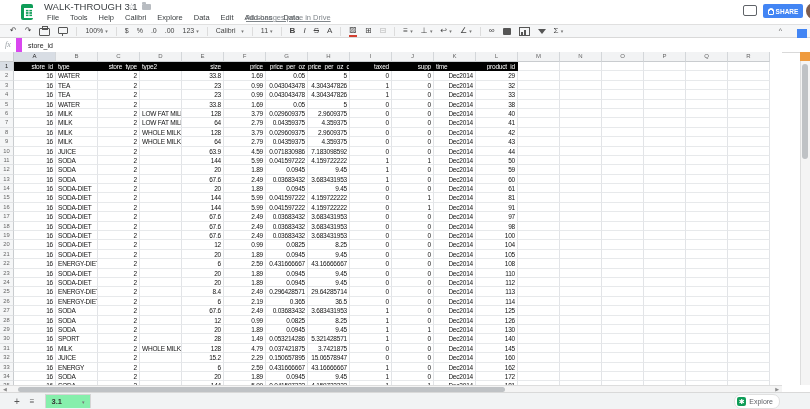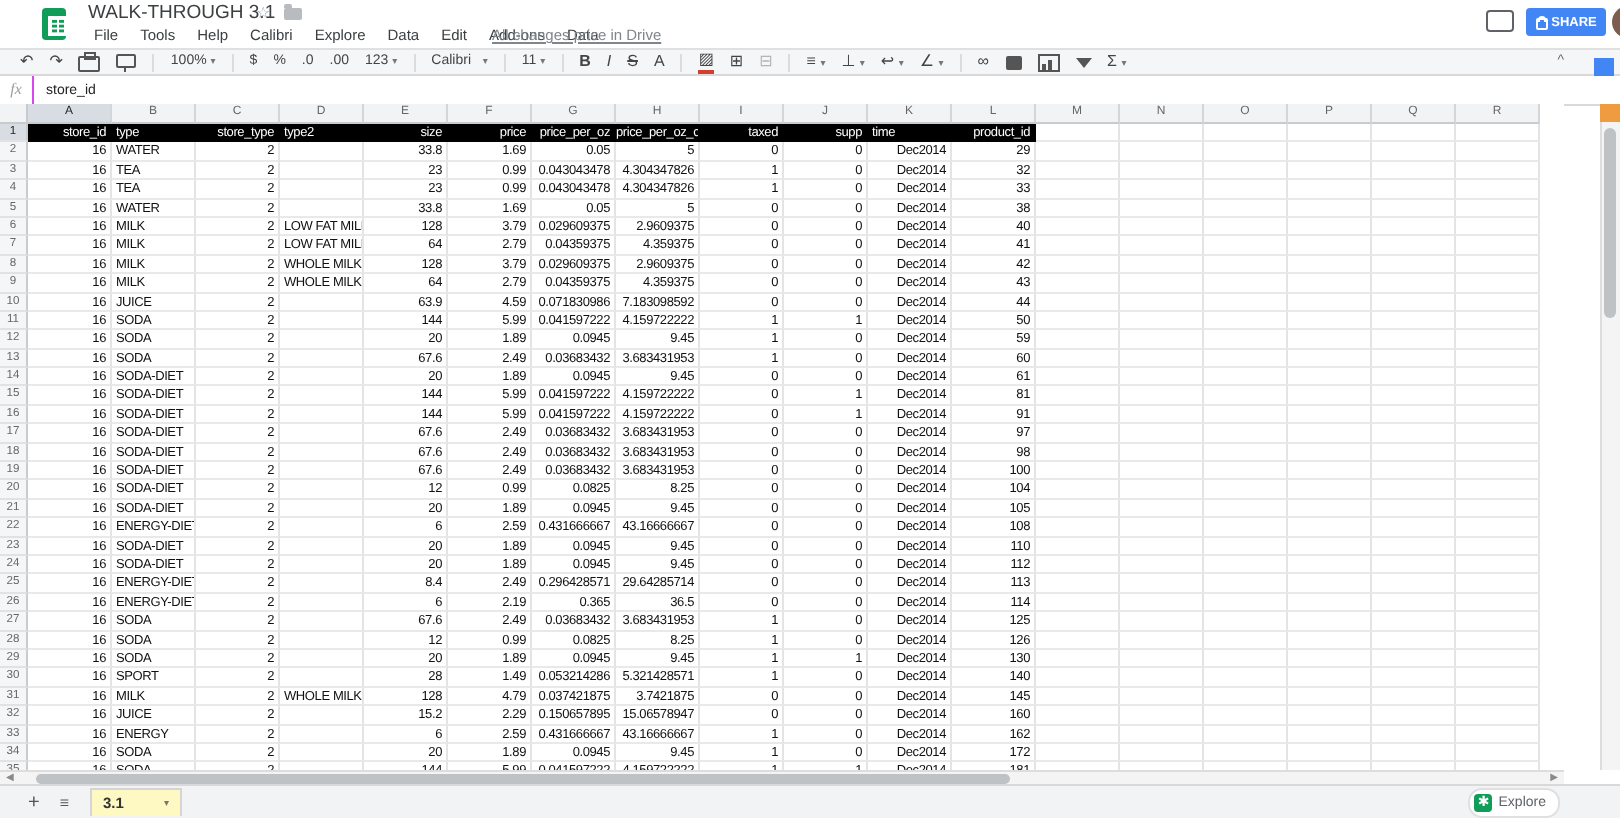--- a/index.html
+++ b/index.html
@@ -46,21 +46,21 @@
   #chart-icon{width:9px;height:7px;border:1px solid #555;position:relative;margin:0 4px}
   #chart-icon:before{content:"";position:absolute;left:1px;bottom:0;width:2px;height:3px;background:#555;box-shadow:3px 0 0 #555,3px -2px 0 #555}
   #filter-icon{width:0;height:0;border-left:4px solid transparent;border-right:4px solid transparent;border-top:5px solid #555;margin:0 4px}
   #comment-tb{width:8px;height:7px;background:#555;border-radius:1px;margin:0 4px}
   #collapse-toolbar{position:absolute;right:28px;top:2px;font-size:7px;color:#666}
 
   
   #formulabar{left:0;top:38px;width:810px;height:14px;background:#fff;border-bottom:1px solid #d9d9d9;
      display:flex;align-items:center}
   #fx-label{width:16px;text-align:center;font-family:"Liberation Serif",serif;font-style:italic;
-     font-size:8px;color:#9aa0a6;border-right:1px solid #d946ef;height:100%;line-height:14px}
+     font-size:8px;color:#9aa0a6;border-right:6px solid #d946ef;height:100%;line-height:14px}
   #formula-value{font-size:7px;color:#222;padding-left:6px}
 
   
   #grid{left:0;top:52px;width:782px;height:333px;background:#fff;overflow:hidden}
   #colheads{display:flex;height:10px}
   .corner{width:14px;height:10px;background:#f2f3f4;border-right:1px solid #c9cccf;border-bottom:1px solid #c9cccf;box-sizing:border-box}
   .colhead{width:42px;height:10px;box-sizing:border-box;background:#f2f3f4;border-right:1px solid #d4d7da;
      border-bottom:1px solid #c9cccf;font-size:6px;color:#666;text-align:center;line-height:9px}
   .colhead.sel{background:#d8dde4;color:#222}
   #rows{overflow:hidden;height:323px}
@@ -81,21 +81,21 @@
   #vscroll{left:800px;top:52px;width:10px;height:333px;background:#f4f4f4;border-left:1px solid #ddd}
   #vsquare-orange{left:800px;top:52px;width:10px;height:9px;background:#ef9b3f}
   #vthumb{left:802px;top:64px;width:6px;height:95px;background:#bfc2c5;border-radius:3px}
   #bluesquare{left:797px;top:29px;width:10px;height:9px;background:#4285f4}
 
   
   #sheetbar{left:0;top:392px;width:810px;height:17px;background:#f1f3f4;border-top:1px solid #d9d9d9;
      display:flex;align-items:center;box-sizing:border-box}
   #add-sheet{font-size:10px;color:#555;margin-left:14px}
   #all-sheets{font-size:8px;color:#555;margin-left:10px}
-  #sheet-tab{margin-left:10px;background:#fef9c3;border:1px solid #d5d5d5;border-bottom:none;height:13px;
+  #sheet-tab{margin-left:10px;background:#86efac;border:1px solid #d5d5d5;border-bottom:none;height:13px;
      padding:0 6px;font-size:7.5px;font-weight:bold;color:#333;display:flex;align-items:center;gap:20px}
   #sheet-tab .dd{font-size:5px;color:#777;font-weight:normal}
   #explore-btn{position:absolute;right:30px;top:394px;height:13px;background:#fff;border:1px solid #e0e0e0;
      border-radius:7px;display:flex;align-items:center;gap:3px;padding:0 6px 0 2px}
   #explore-icon{width:9px;height:9px;background:#0f9d58;border-radius:2px;color:#fff;font-size:7px;
      line-height:9px;text-align:center}
   #explore-label{font-size:7px;color:#5f6368}
 </style>
 </head>
 <body>

